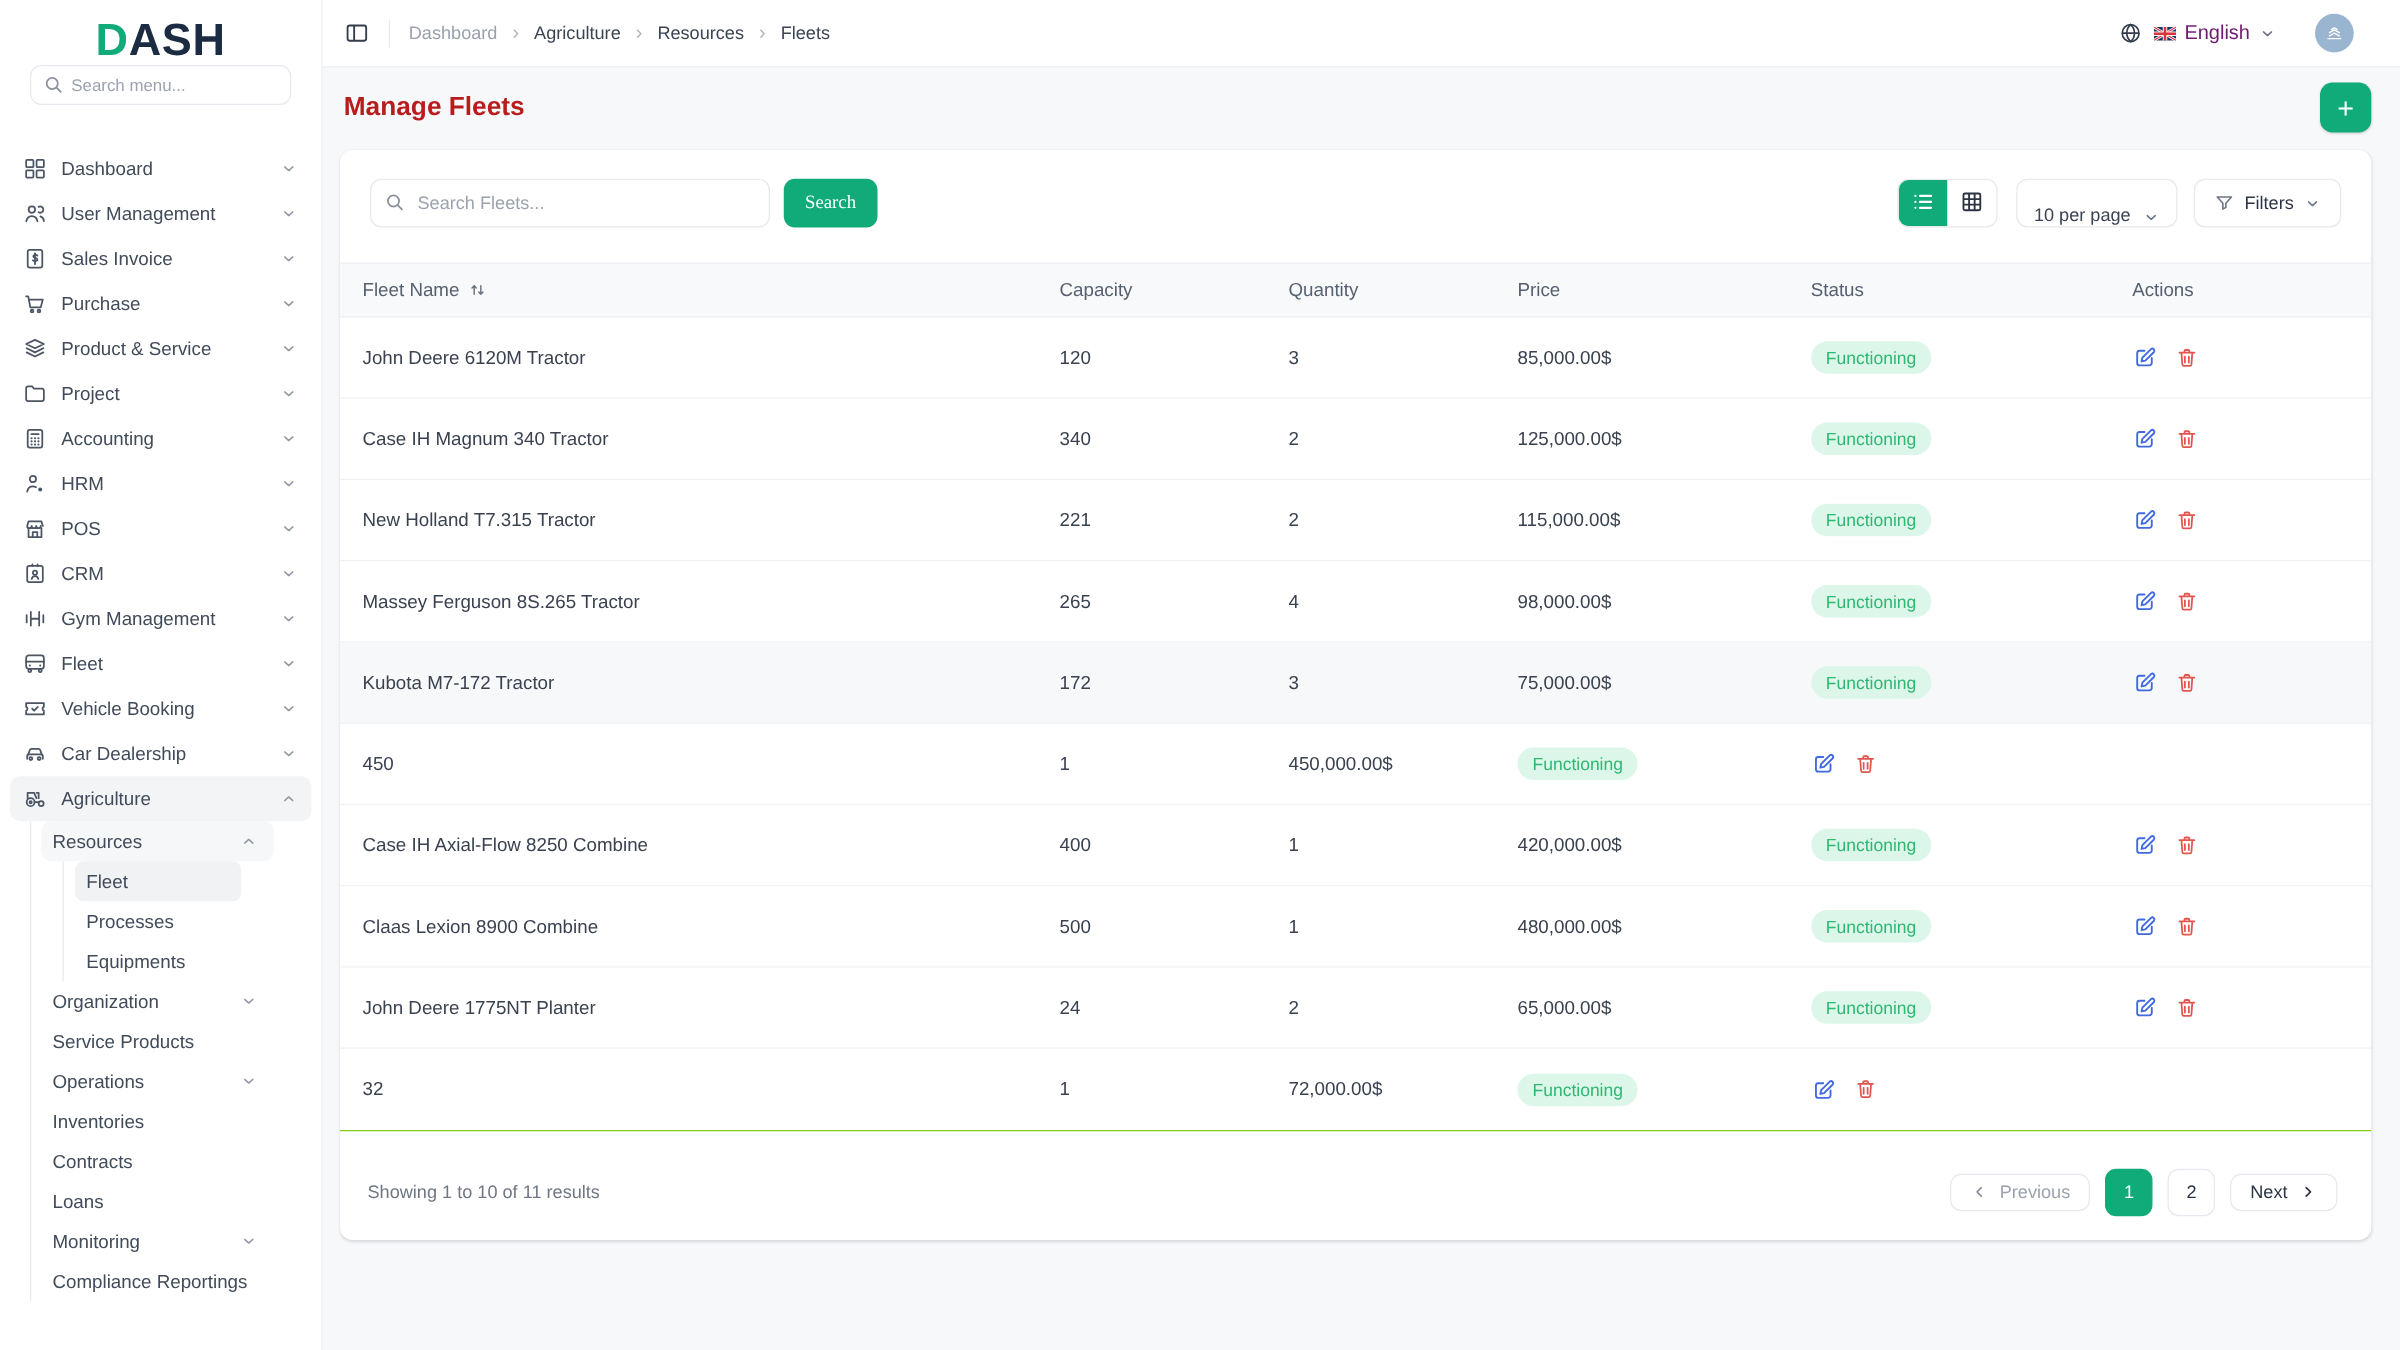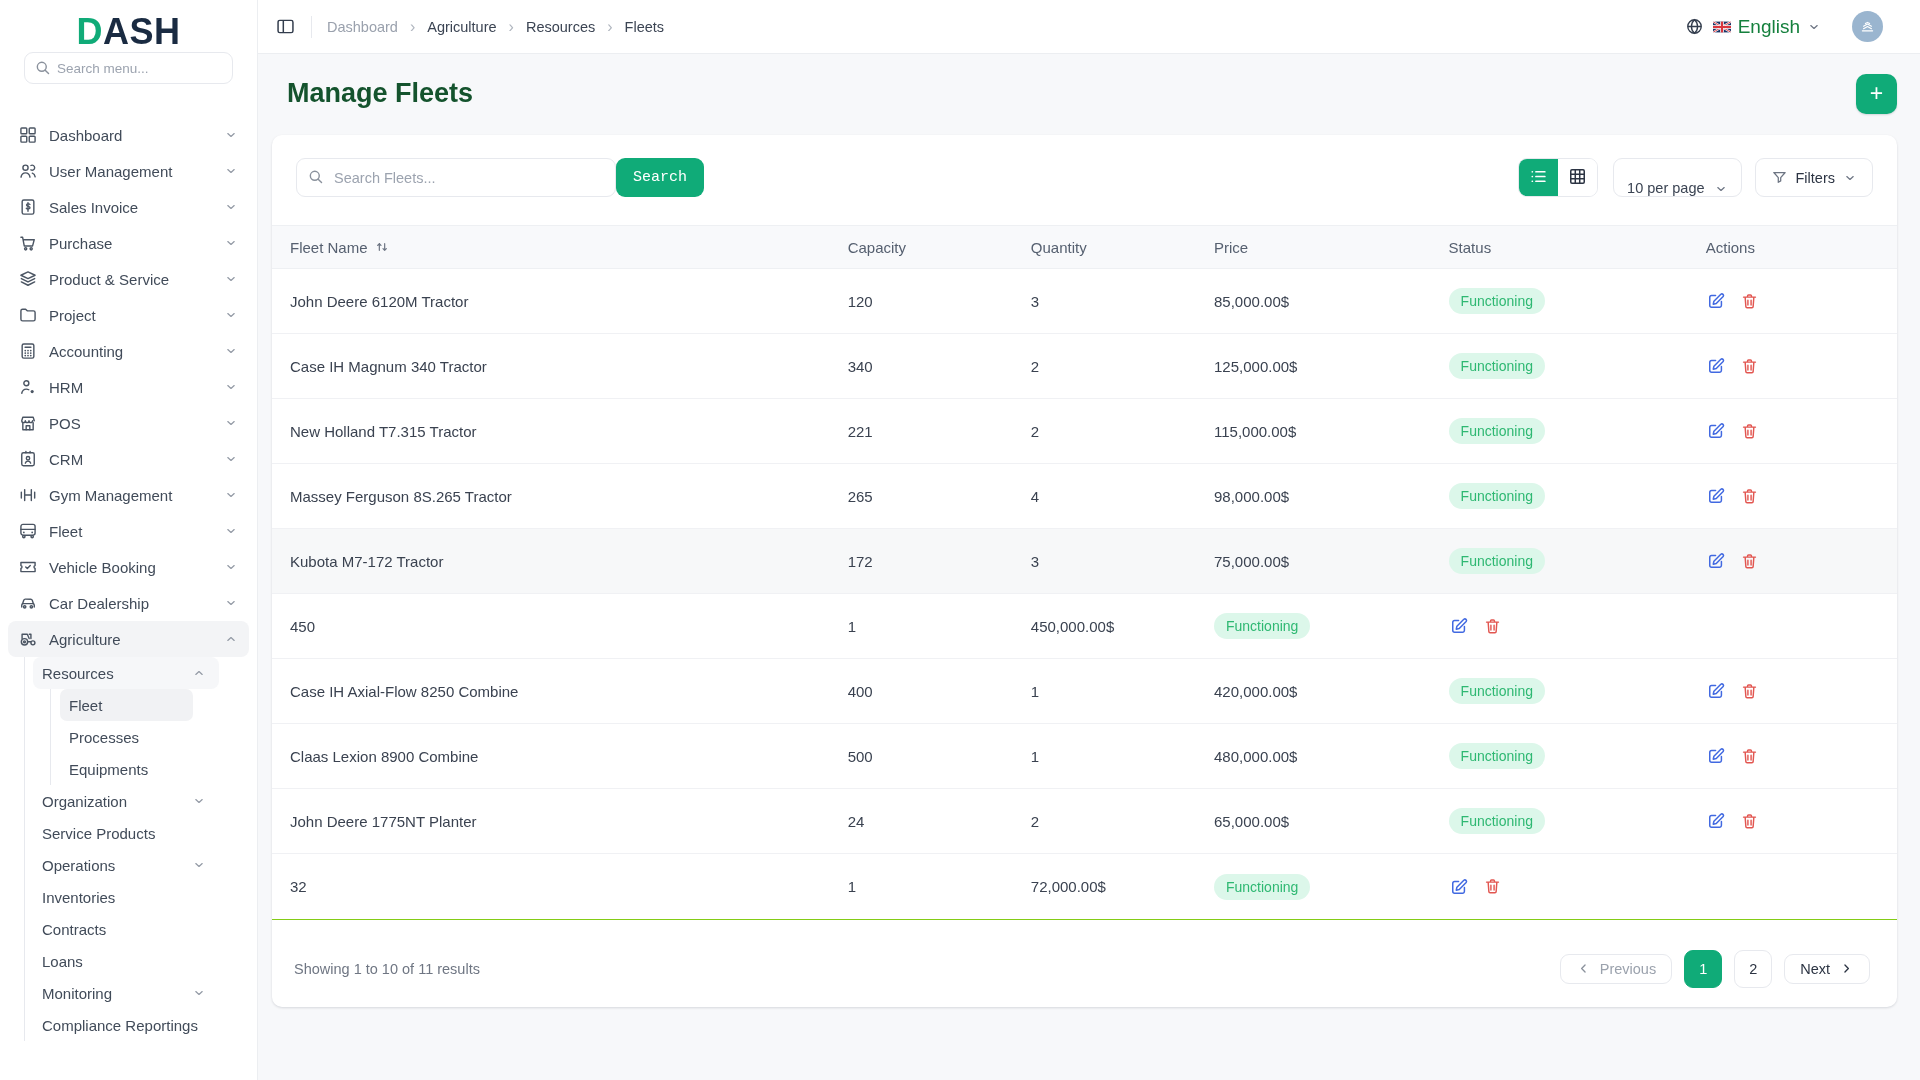--- a/index.html
+++ b/index.html
@@ -41,34 +41,34 @@
   .tgl{color:#333d4d;display:flex;cursor:pointer}
   .vdiv{width:1px;height:22px;background:var(--line);margin:0 15px}
   .crumbs{display:flex;align-items:center;gap:12px;font-size:14.5px}
   .bc-item{color:#3b4453;cursor:pointer}
   .bc-item.muted{color:var(--txt-muted)}
   .bc-sep{color:#b0b6bf;font-size:16px;line-height:1}
   .sp{flex:1}
   .globe{color:#333d4d;display:flex;margin-right:9px;cursor:pointer}
   .lang{display:flex;align-items:center;gap:7px;cursor:pointer;margin-right:31px}
   .flag{display:flex;border-radius:2px;overflow:hidden}
-  .lang-lbl{font-size:19px;color:#15803d}
+  .lang-lbl{font-size:16px;color:#701a75}
   .avatar{width:31px;height:31px;border-radius:50%;background:var(--avatar);display:flex;align-items:center;justify-content:center;cursor:pointer}
 
   .title-row{display:flex;align-items:center;justify-content:space-between;padding:12px 23px 0 17px}
-  .title-row h1{margin:12px;font-size:27px;color:#14532d}
+  .title-row h1{margin:0;font-size:21px;color:#b91c1c}
   .add-btn{width:41px;height:40px;border:none;border-radius:10px;background:var(--accent);color:#fff;font-size:23px;line-height:1;cursor:pointer;box-shadow:0 1px 2px rgba(16,24,40,.15);font-family:inherit}
 
   .card{margin:14px 23px 0 14px;background:#fff;border-radius:10px;box-shadow:0 1px 2px rgba(16,24,40,.05),0 1px 3px rgba(16,24,40,.09)}
   .card-toolbar{display:flex;align-items:center;padding:23px 24px 28px}
   .fsearch{position:relative}
   .fsearch input{width:320px;height:39px;border:1px solid var(--line);border-radius:9px;padding:0 10px 0 37px;font-size:14.5px;color:#3b4453;outline:none;font-family:inherit}
   .fsearch input::placeholder{color:#9ca3af}
   .fsearch .s-ic{position:absolute;left:11px;top:10px;color:#8a919c}
-  .search-btn{height:39px;padding:0 17px;border:none;border-radius:9px;background:var(--accent);color:#fff;font-size:15px;cursor:pointer;font-family:Liberation Mono, monospace}
+  .search-btn{margin-left:11px;height:39px;padding:0 17px;border:none;border-radius:9px;background:var(--accent);color:#fff;font-size:15px;cursor:pointer;font-family:Liberation Serif, serif}
   .vtoggle{display:flex;border:1px solid var(--line);border-radius:9px;overflow:hidden;background:#fff}
   .vt{width:39px;height:37px;display:flex;align-items:center;justify-content:center;cursor:pointer;color:#2c3443;background:#fff;border:none}
   .vt.active{background:var(--accent);color:#fff}
   .perpage{margin-left:15px;height:39px;border:1px solid var(--line);border-radius:9px;display:flex;align-items:flex-end;gap:9px;padding:0 13px;font-size:14.5px;color:#3b4453;cursor:pointer;background:#fff}
   .filters{margin-left:13px;height:39px;border:1px solid var(--line);border-radius:9px;display:flex;align-items:center;gap:8px;padding:0 15px;font-size:14.5px;color:#2c3443;cursor:pointer;background:#fff}
   .dd-chev{color:#6d7583;display:flex}
 
   .thead,.trow{display:grid;grid-template-columns:34.7% 11.4% 11.4% 14.6% 16% 1fr;align-items:center;padding-left:18px}
   .thead{height:44px;background:#f8f9fb;border-top:1px solid #eef0f3;border-bottom:1px solid #eef0f3;font-size:15px;color:var(--txt-mid)}
   .th{display:flex;align-items:center;gap:6px}

